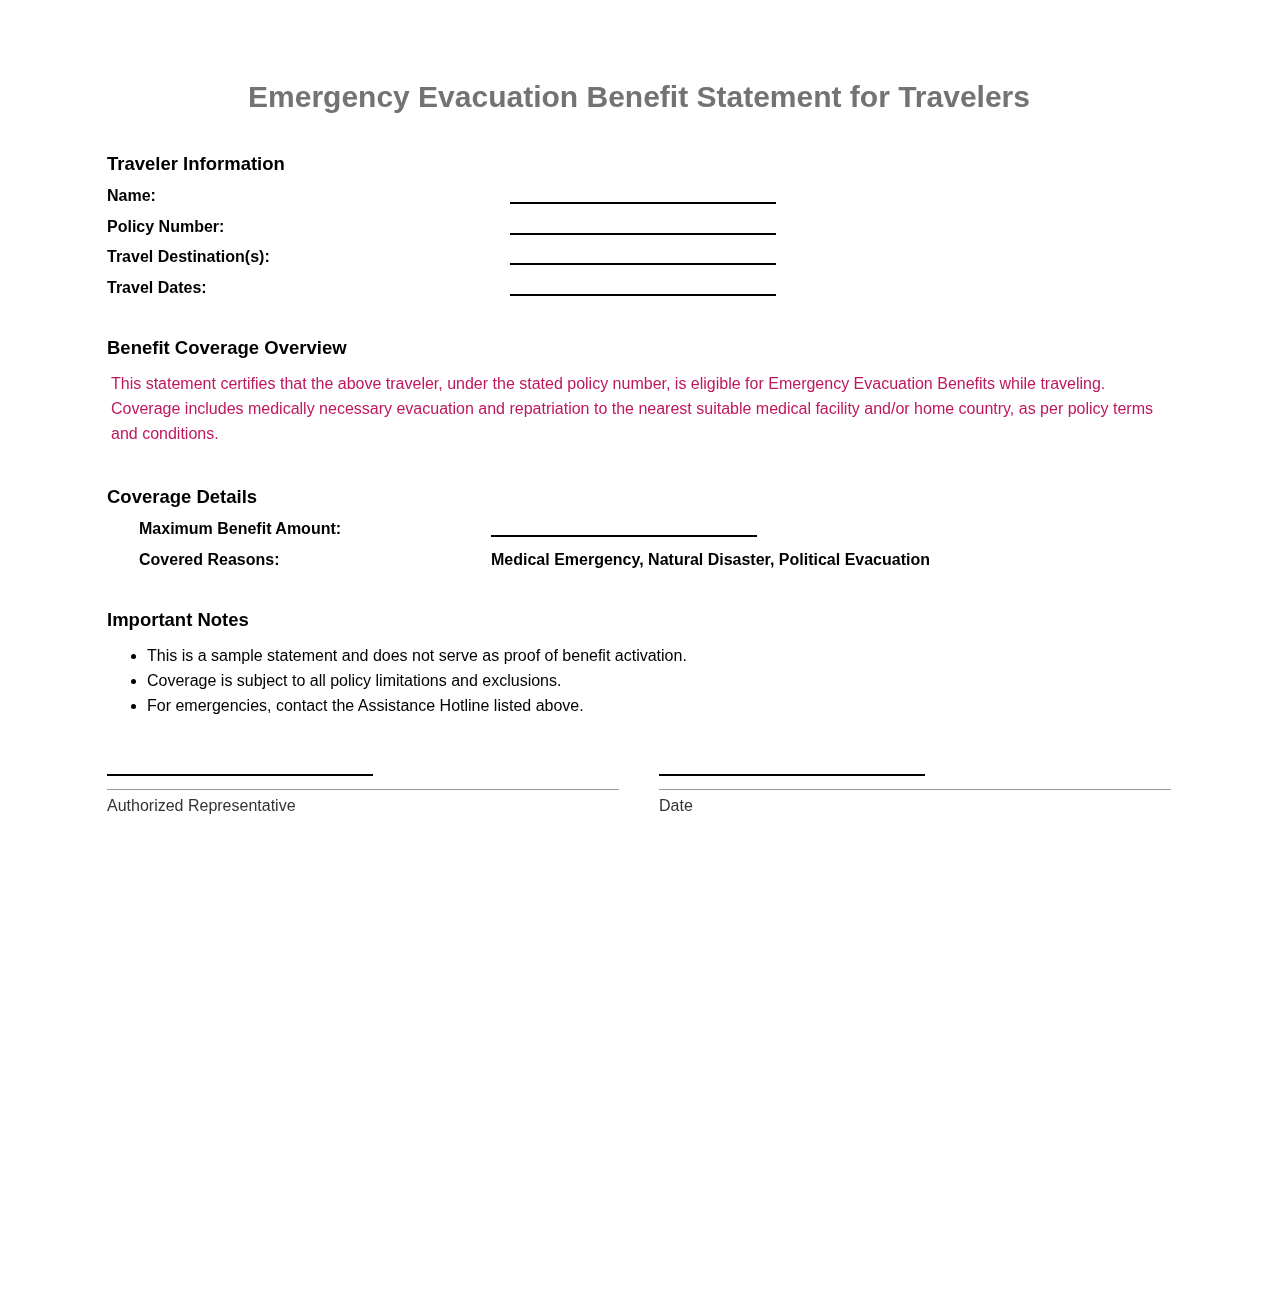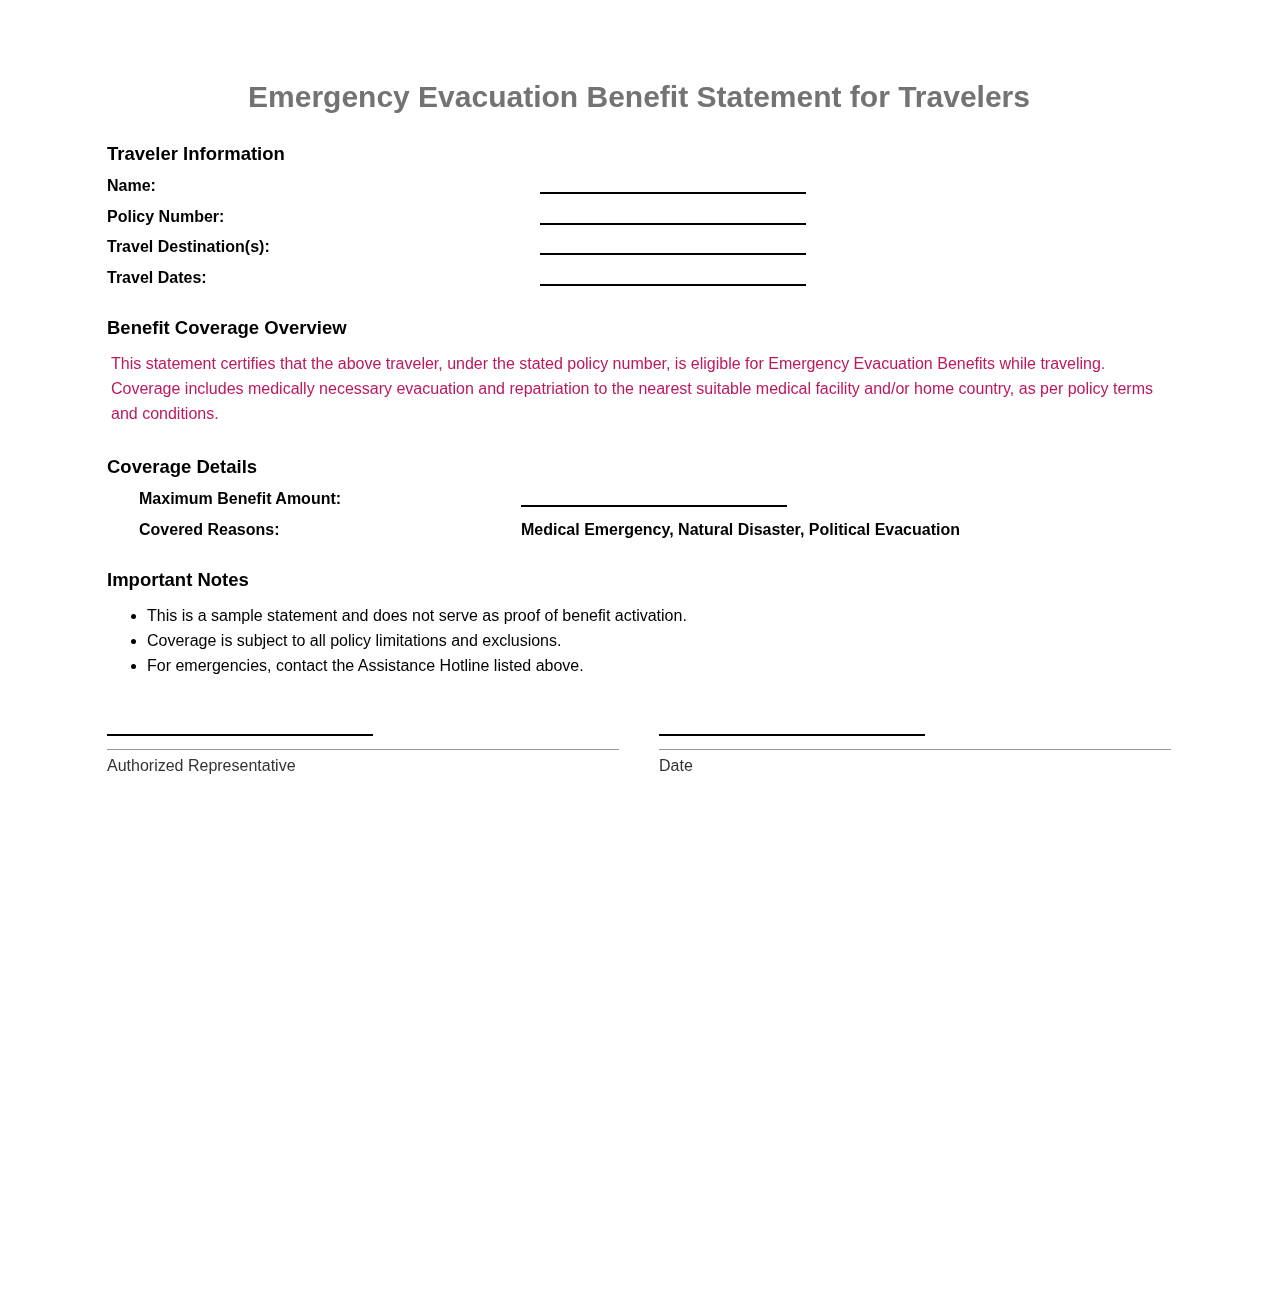--- a/index.html
+++ b/index.html
@@ -10,28 +10,27 @@
     color: #000;
   }
   .page { padding: 80px 107px 60px 107px; }
 
   h1.doc-title {
     font-size: 30px; line-height: 1.1; font-weight: bold;
     text-align: center; margin: 0 0 28px 0; color: #737373;
   }
   h3.section-heading {
     font-size: 18.5px; line-height: 1.2; font-weight: bold;
-    margin: 30px 0 12px 0; color: #000;
+    margin: 40px 0 12px 0; color: #000;
   }
 
   .field-row {
     display: flex; align-items: baseline;
     font-size: 16px; line-height: 18px;
     margin-bottom: 12.5px;
-    gap: 30px;
   }
   .field-row .field-label { font-weight: bold; flex-shrink: 0; }
   .ti-row .field-label { width: 403px; }
   .cd-row .field-label { width: 352px; margin-left: 32px; }
   .blank-line {
     width: 266px;
     border-bottom: 2px solid #000;
     position: relative; top: 3px;
     height: 1px;
   }

